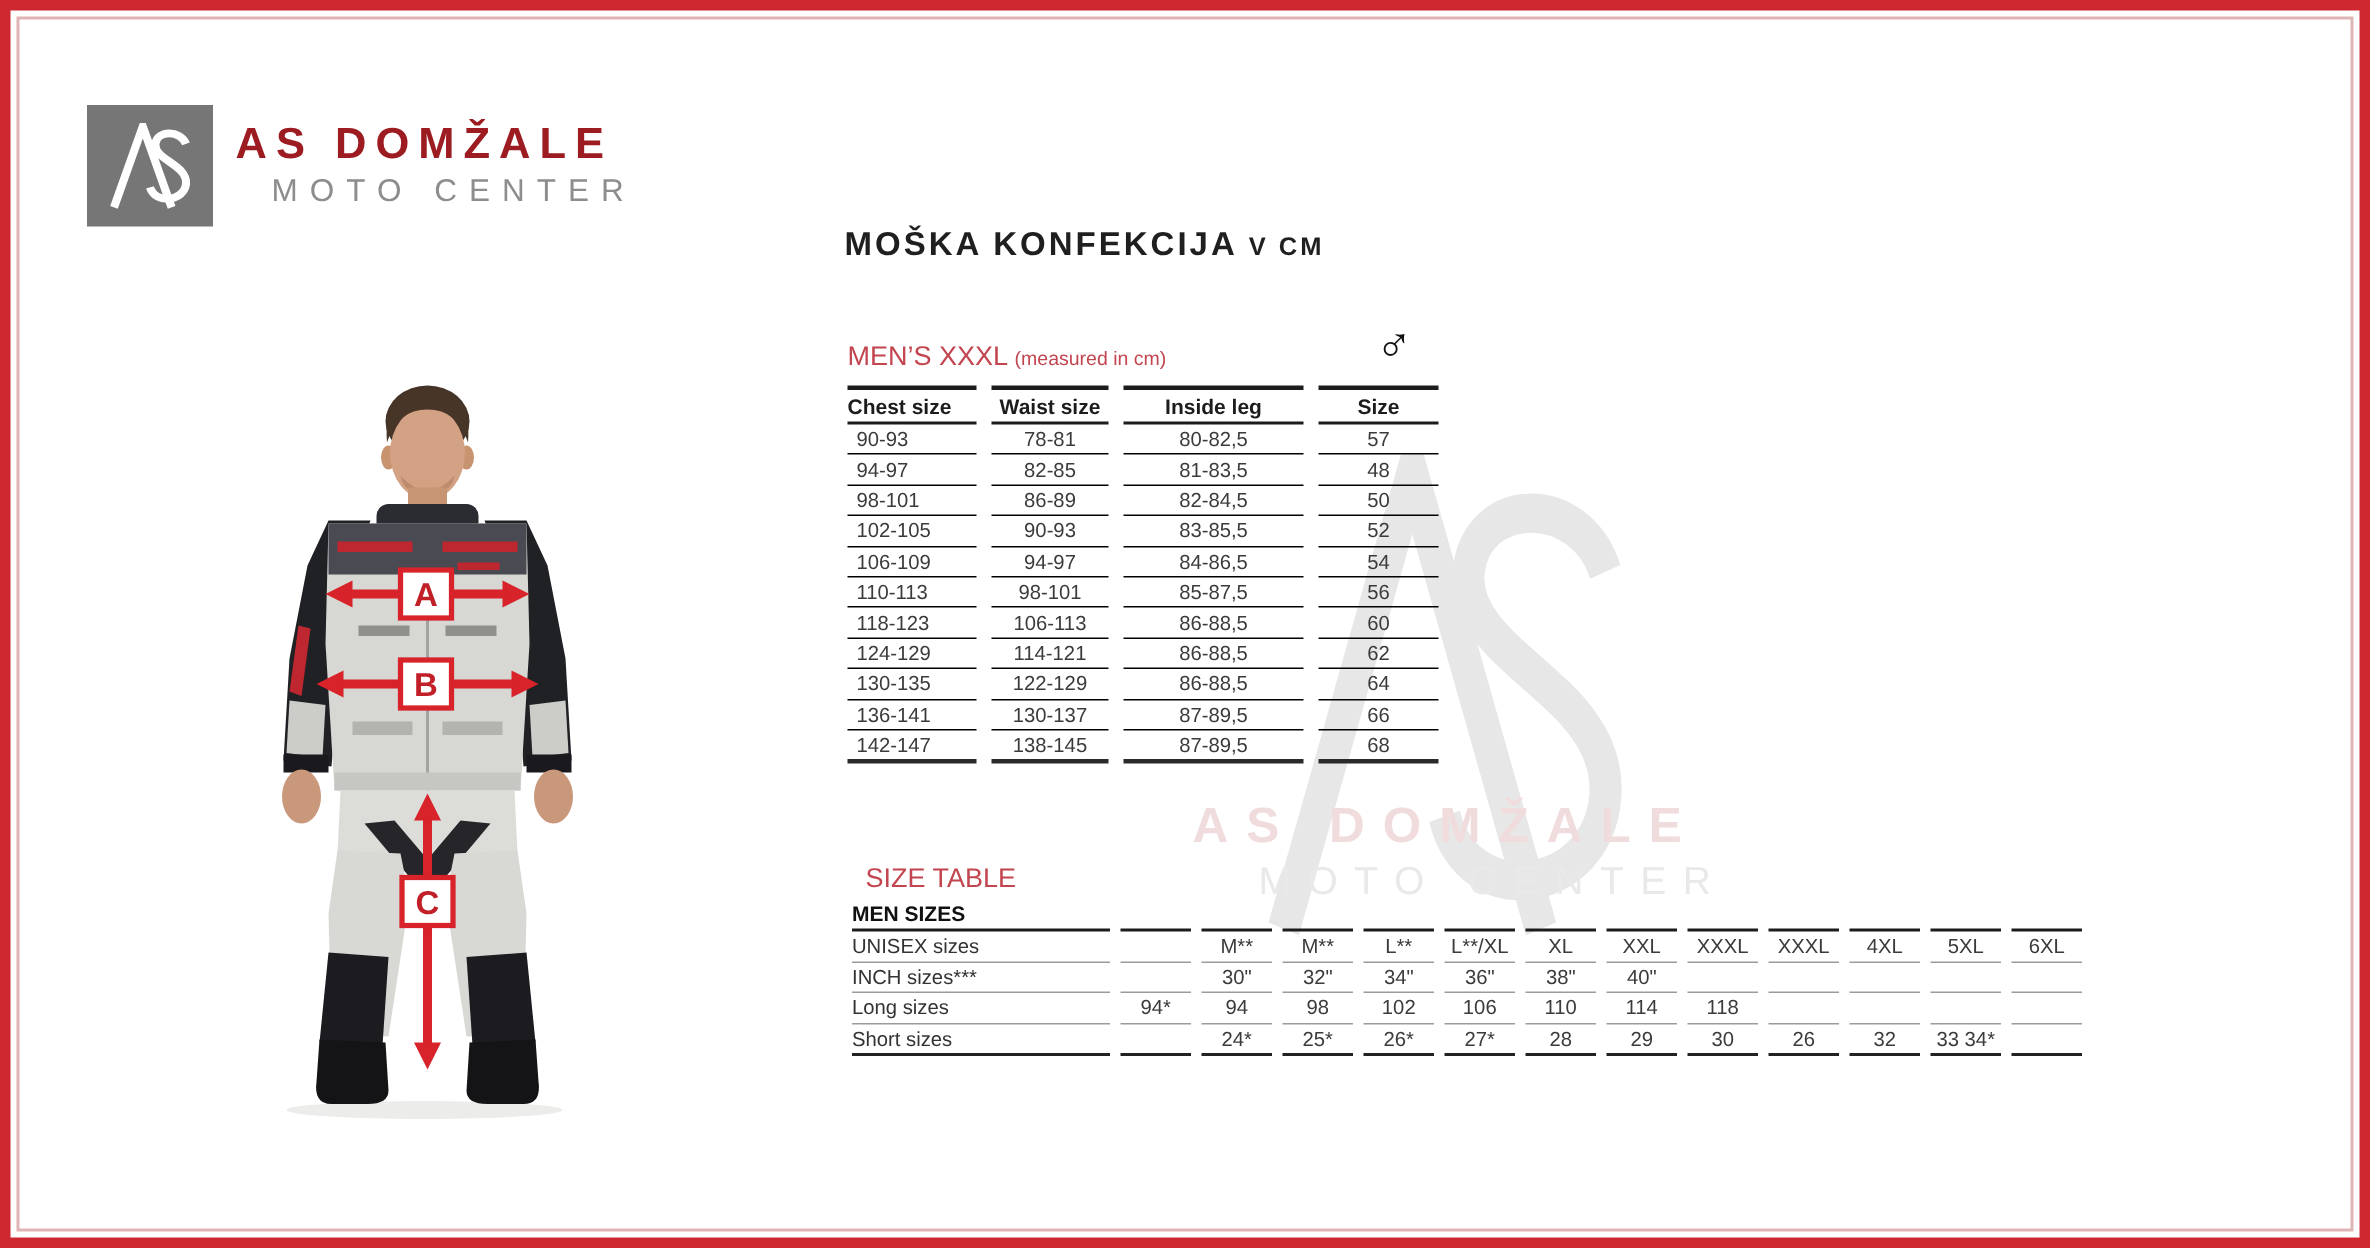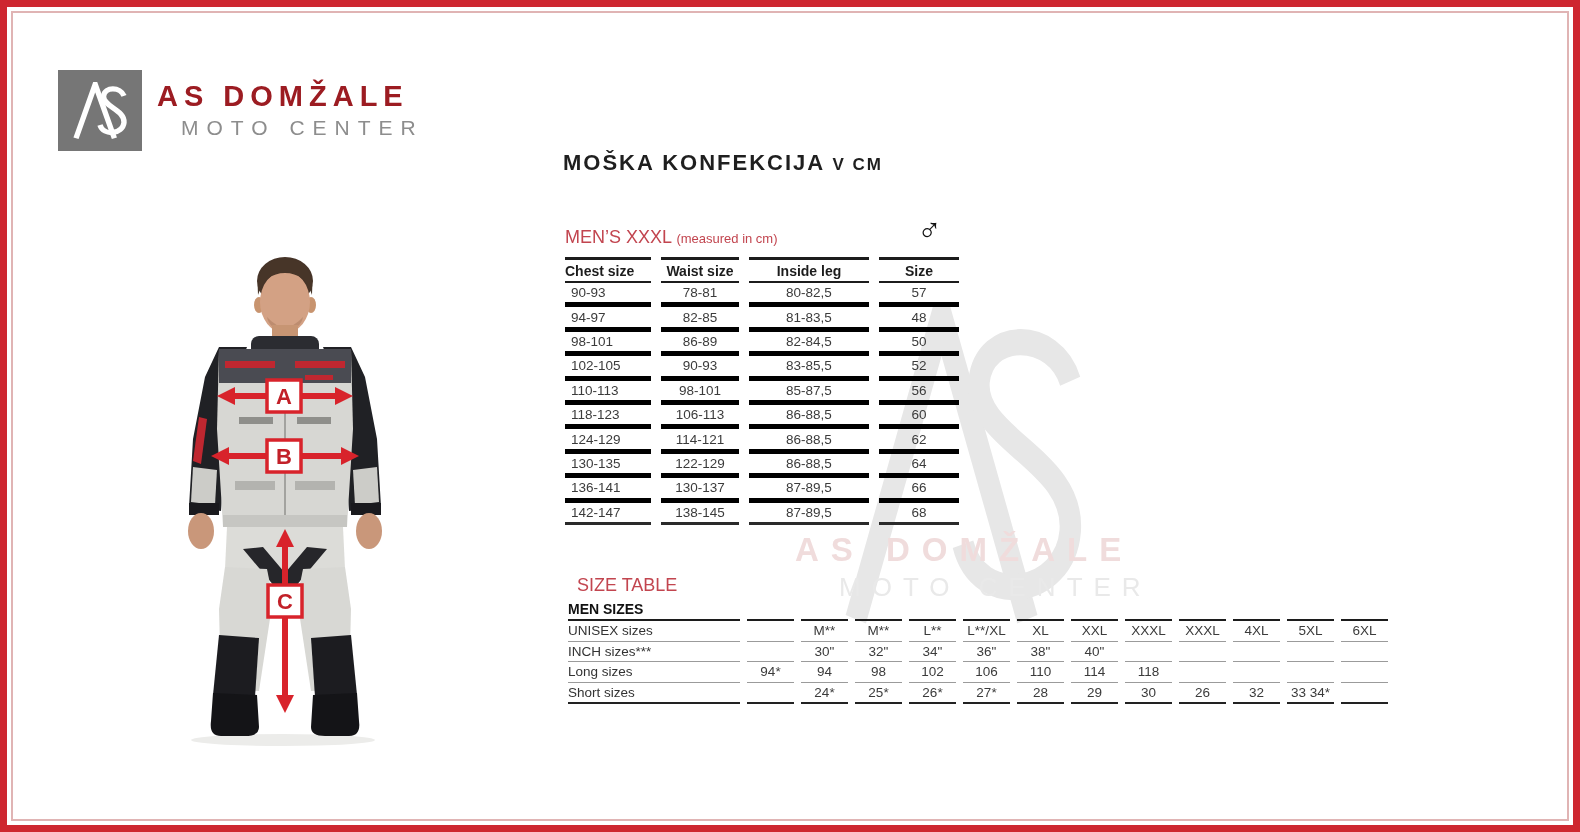--- a/index.html
+++ b/index.html
@@ -37,21 +37,21 @@
 
   
   .mens-table{left:548px;top:250px;border-spacing:10px 0;}
   .mens-table col.c0{width:86px;} .mens-table col.c1{width:78px;}
   .mens-table col.c2{width:120px;} .mens-table col.c3{width:80px;}
   .mens-table th{
     border-top:3px solid #1c1c1c;border-bottom:2px solid #1c1c1c;
     font-size:14px;font-weight:bold;height:21px;color:#1c1c1c;text-align:center;
   }
   .mens-table td{
-    border-bottom:5px solid #000000;font-size:13.5px;height:19.4px;
+    border-bottom:1px solid #000000;font-size:13.5px;height:19.4px;
     color:#3b3b3b;text-align:center;line-height:19px;
   }
   .mens-table th.left{text-align:left;}
   .mens-table td.left{text-align:left;padding-left:6px;}
   .mens-table tr:last-child td{border-bottom:3px solid #2a2a2a;}
 
   
   .sizes-heading{position:absolute;left:570px;top:568px;color:#c2454f;font-size:18px;z-index:2;}
 
   
@@ -215,20 +215,26 @@
           <td>82-84,5</td>
           <td>50</td>
         </tr>
         <tr>
           <td class="left">102-105</td>
           <td>90-93</td>
           <td>83-85,5</td>
           <td>52</td>
         </tr>
         <tr>
+          <td class="left">106-109</td>
+          <td>94-97</td>
+          <td>84-86,5</td>
+          <td>54</td>
+        </tr>
+        <tr>
           <td class="left">110-113</td>
           <td>98-101</td>
           <td>85-87,5</td>
           <td>56</td>
         </tr>
         <tr>
           <td class="left">118-123</td>
           <td>106-113</td>
           <td>86-88,5</td>
           <td>60</td>

